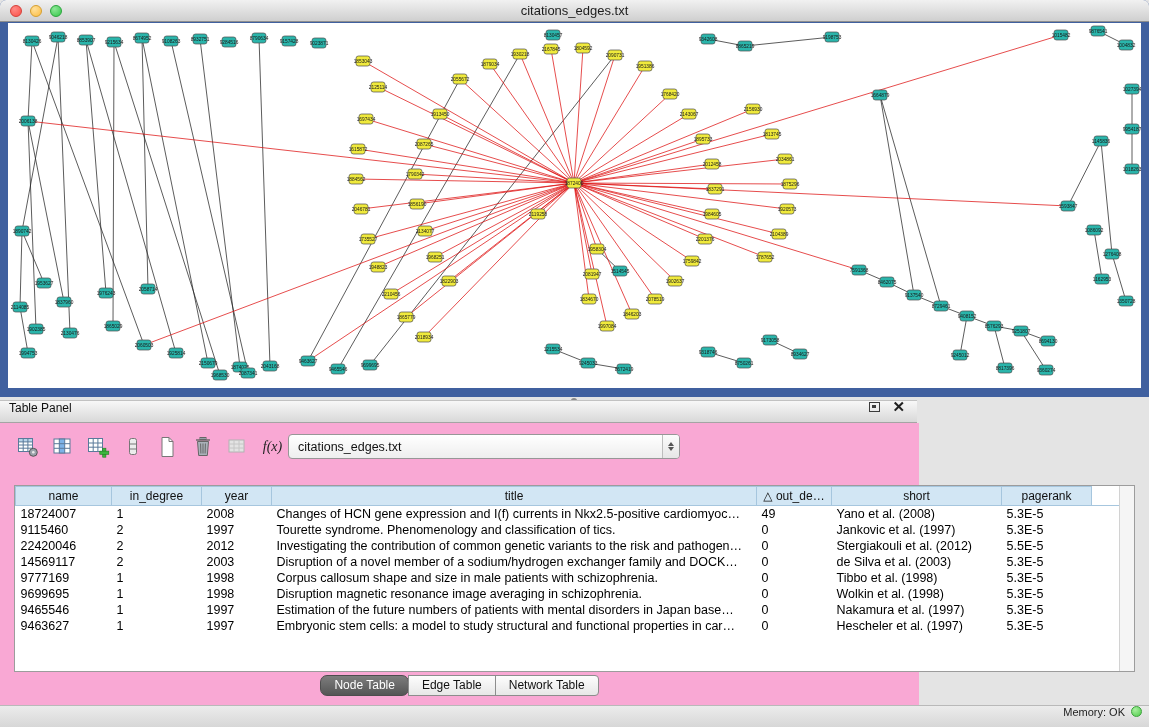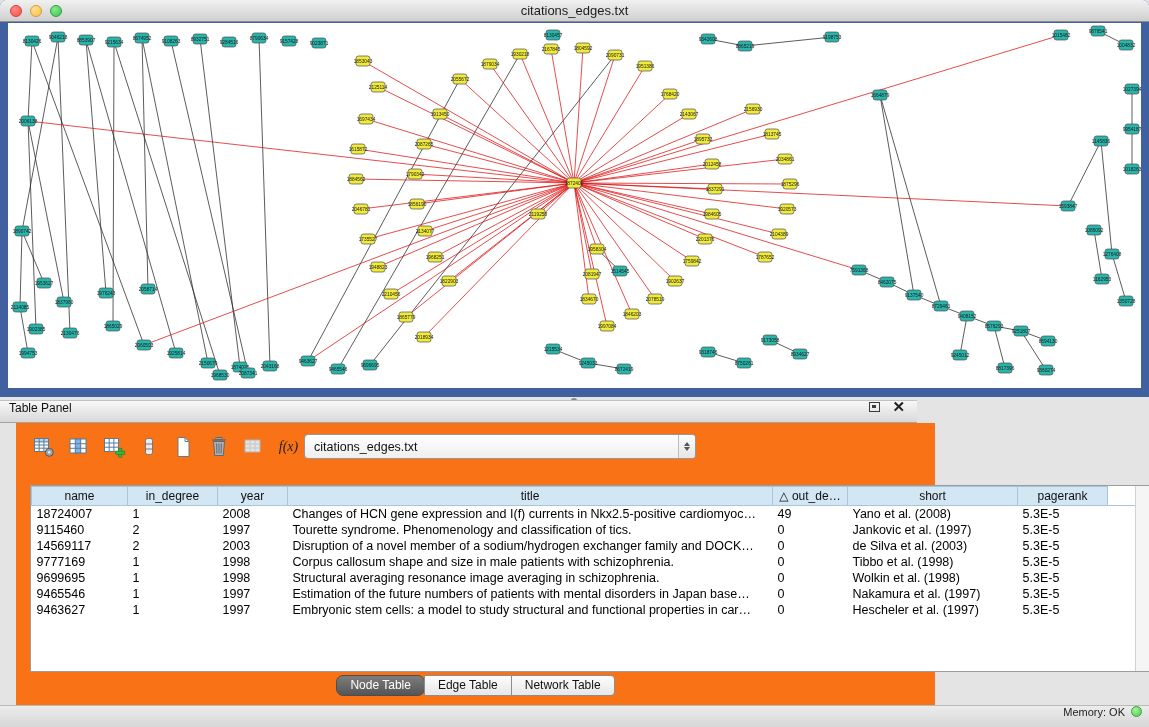--- a/index.html
+++ b/index.html
@@ -26,21 +26,21 @@
   
   .panel-header { position:absolute; left:0; top:400px; width:917px; height:23px;
     background:linear-gradient(#f8f8f8,#d8d8d8); border-top:1px solid #c2c2c2;
     border-bottom:1px solid #a4a4a4; display:flex; align-items:flex-start; }
   .panel-title { padding-left:9px; font-size:12px; color:#111; }
   .panel-header-icons { margin-left:auto; display:flex; align-items:center; gap:12px; padding-right:12px; }
   .float-box { width:11px; height:10px; border:1.5px solid #3c3c3c; position:relative; }
   .float-box::after { content:""; position:absolute; left:2px; top:2px; width:4px; height:3px; background:#3c3c3c; }
   .close-x { font-size:15px; font-weight:bold; color:#222; line-height:12px; cursor:default; }
 
-  .panel-body { position:absolute; left:16px; top:423px; width:919px; height:282px; background:#f97316; }
+  .panel-body { position:absolute; left:0; top:423px; width:919px; height:282px; background:#f9a8d4; }
 
   .toolbar { position:absolute; left:14px; top:8px; height:32px; display:flex; align-items:center; gap:8px; }
   .tool-btn { width:27px; height:27px; display:flex; align-items:center; justify-content:center; border-radius:3px; }
   .fx { font-style:italic; font-family:"Liberation Serif", serif; font-size:14px; color:#222; }
 
   .combo { position:absolute; left:288px; top:11px; width:392px; height:25px;
     background:linear-gradient(#ffffff,#eeeeee); border:1px solid #979797; border-radius:4px;
     display:flex; align-items:center; overflow:hidden; }
   .combo-text { flex:1; padding-left:9px; font-size:12.5px; color:#111; white-space:nowrap; }
   .combo-arrows { width:17px; align-self:stretch; border-left:1px solid #bdbdbd;
@@ -568,20 +568,30 @@
             <td>9115460</td>
             <td>2</td>
             <td>1997</td>
             <td>Tourette syndrome. Phenomenology and classification of tics.</td>
             <td>0</td>
             <td class="c-center">Jankovic et al. (1997)</td>
             <td>5.3E-5</td>
             <td></td>
           </tr>
           <tr>
+            <td>22420046</td>
+            <td>2</td>
+            <td>2012</td>
+            <td>Investigating the contribution of common genetic variants to the risk and pathogen…</td>
+            <td>0</td>
+            <td class="c-center">Stergiakouli et al. (2012)</td>
+            <td>5.5E-5</td>
+            <td></td>
+          </tr>
+          <tr>
             <td>14569117</td>
             <td>2</td>
             <td>2003</td>
             <td>Disruption of a novel member of a sodium/hydrogen exchanger family and DOCK…</td>
             <td>0</td>
             <td class="c-center">de Silva et al. (2003)</td>
             <td>5.3E-5</td>
             <td></td>
           </tr>
           <tr>
@@ -591,21 +601,21 @@
             <td>Corpus callosum shape and size in male patients with schizophrenia.</td>
             <td>0</td>
             <td class="c-center">Tibbo et al. (1998)</td>
             <td>5.3E-5</td>
             <td></td>
           </tr>
           <tr>
             <td>9699695</td>
             <td>1</td>
             <td>1998</td>
-            <td>Structural averaging resonance image averaging in schizophrenia.</td>
+            <td>Disruption magnetic resonance image averaging in schizophrenia.</td>
             <td>0</td>
             <td class="c-center">Wolkin et al. (1998)</td>
             <td>5.3E-5</td>
             <td></td>
           </tr>
           <tr>
             <td>9465546</td>
             <td>1</td>
             <td>1997</td>
             <td>Estimation of the future numbers of patients with mental disorders in Japan base…</td>

